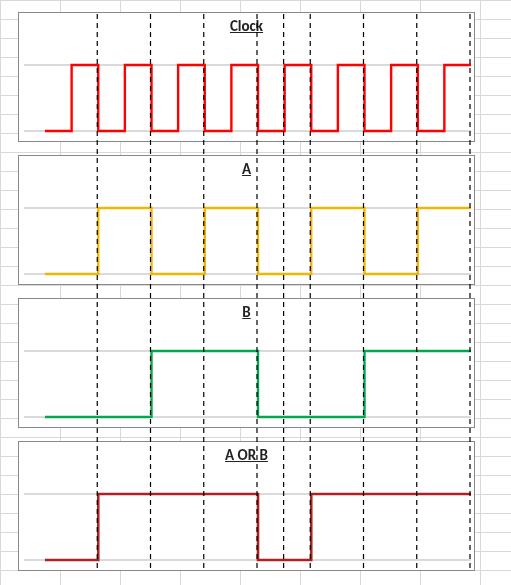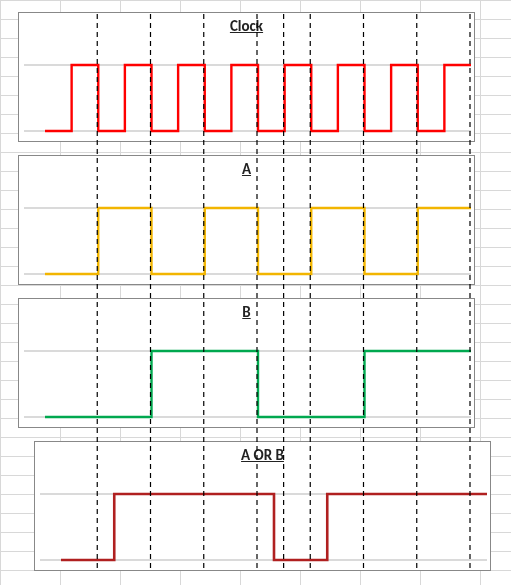--- a/index.html
+++ b/index.html
@@ -109,21 +109,21 @@
       </svg>
     </div>
     <div class="panel" style="top: 298px; height: 130px;">
       <div class="title">B</div>
       <svg class="plot" width="457" height="130">
         <line x1="5" y1="52" x2="452" y2="52" stroke="#b5b5b5" stroke-width="1"></line>
         <line x1="5" y1="118" x2="452" y2="118" stroke="#b5b5b5" stroke-width="1"></line>
         <path d="M 26 118 L 132.5 118 L 132.5 52 L 239 52 L 239 118 L 345.5 118 L 345.5 52 L 452 52 " fill="none" stroke="#00a84f" stroke-width="2.4" stroke-linejoin="miter"></path>
       </svg>
     </div>
-    <div class="panel" style="top: 441px; height: 130px; margin-left: 16px;">
+    <div class="panel" style="top: 441px; height: 130px;">
       <div class="title">A OR B</div>
       <svg class="plot" width="457" height="130">
         <line x1="5" y1="52" x2="452" y2="52" stroke="#b5b5b5" stroke-width="1"></line>
         <line x1="5" y1="118" x2="452" y2="118" stroke="#b5b5b5" stroke-width="1"></line>
         <path d="M 26 118 L 79.25 118 L 79.25 52 L 239 52 L 239 118 L 292.25 118 L 292.25 52 L 452 52 " fill="none" stroke="#b02020" stroke-width="2.6" stroke-linejoin="miter"></path>
       </svg>
     </div>
   </div>
 
 <svg class="guidelines" width="511" height="585">

